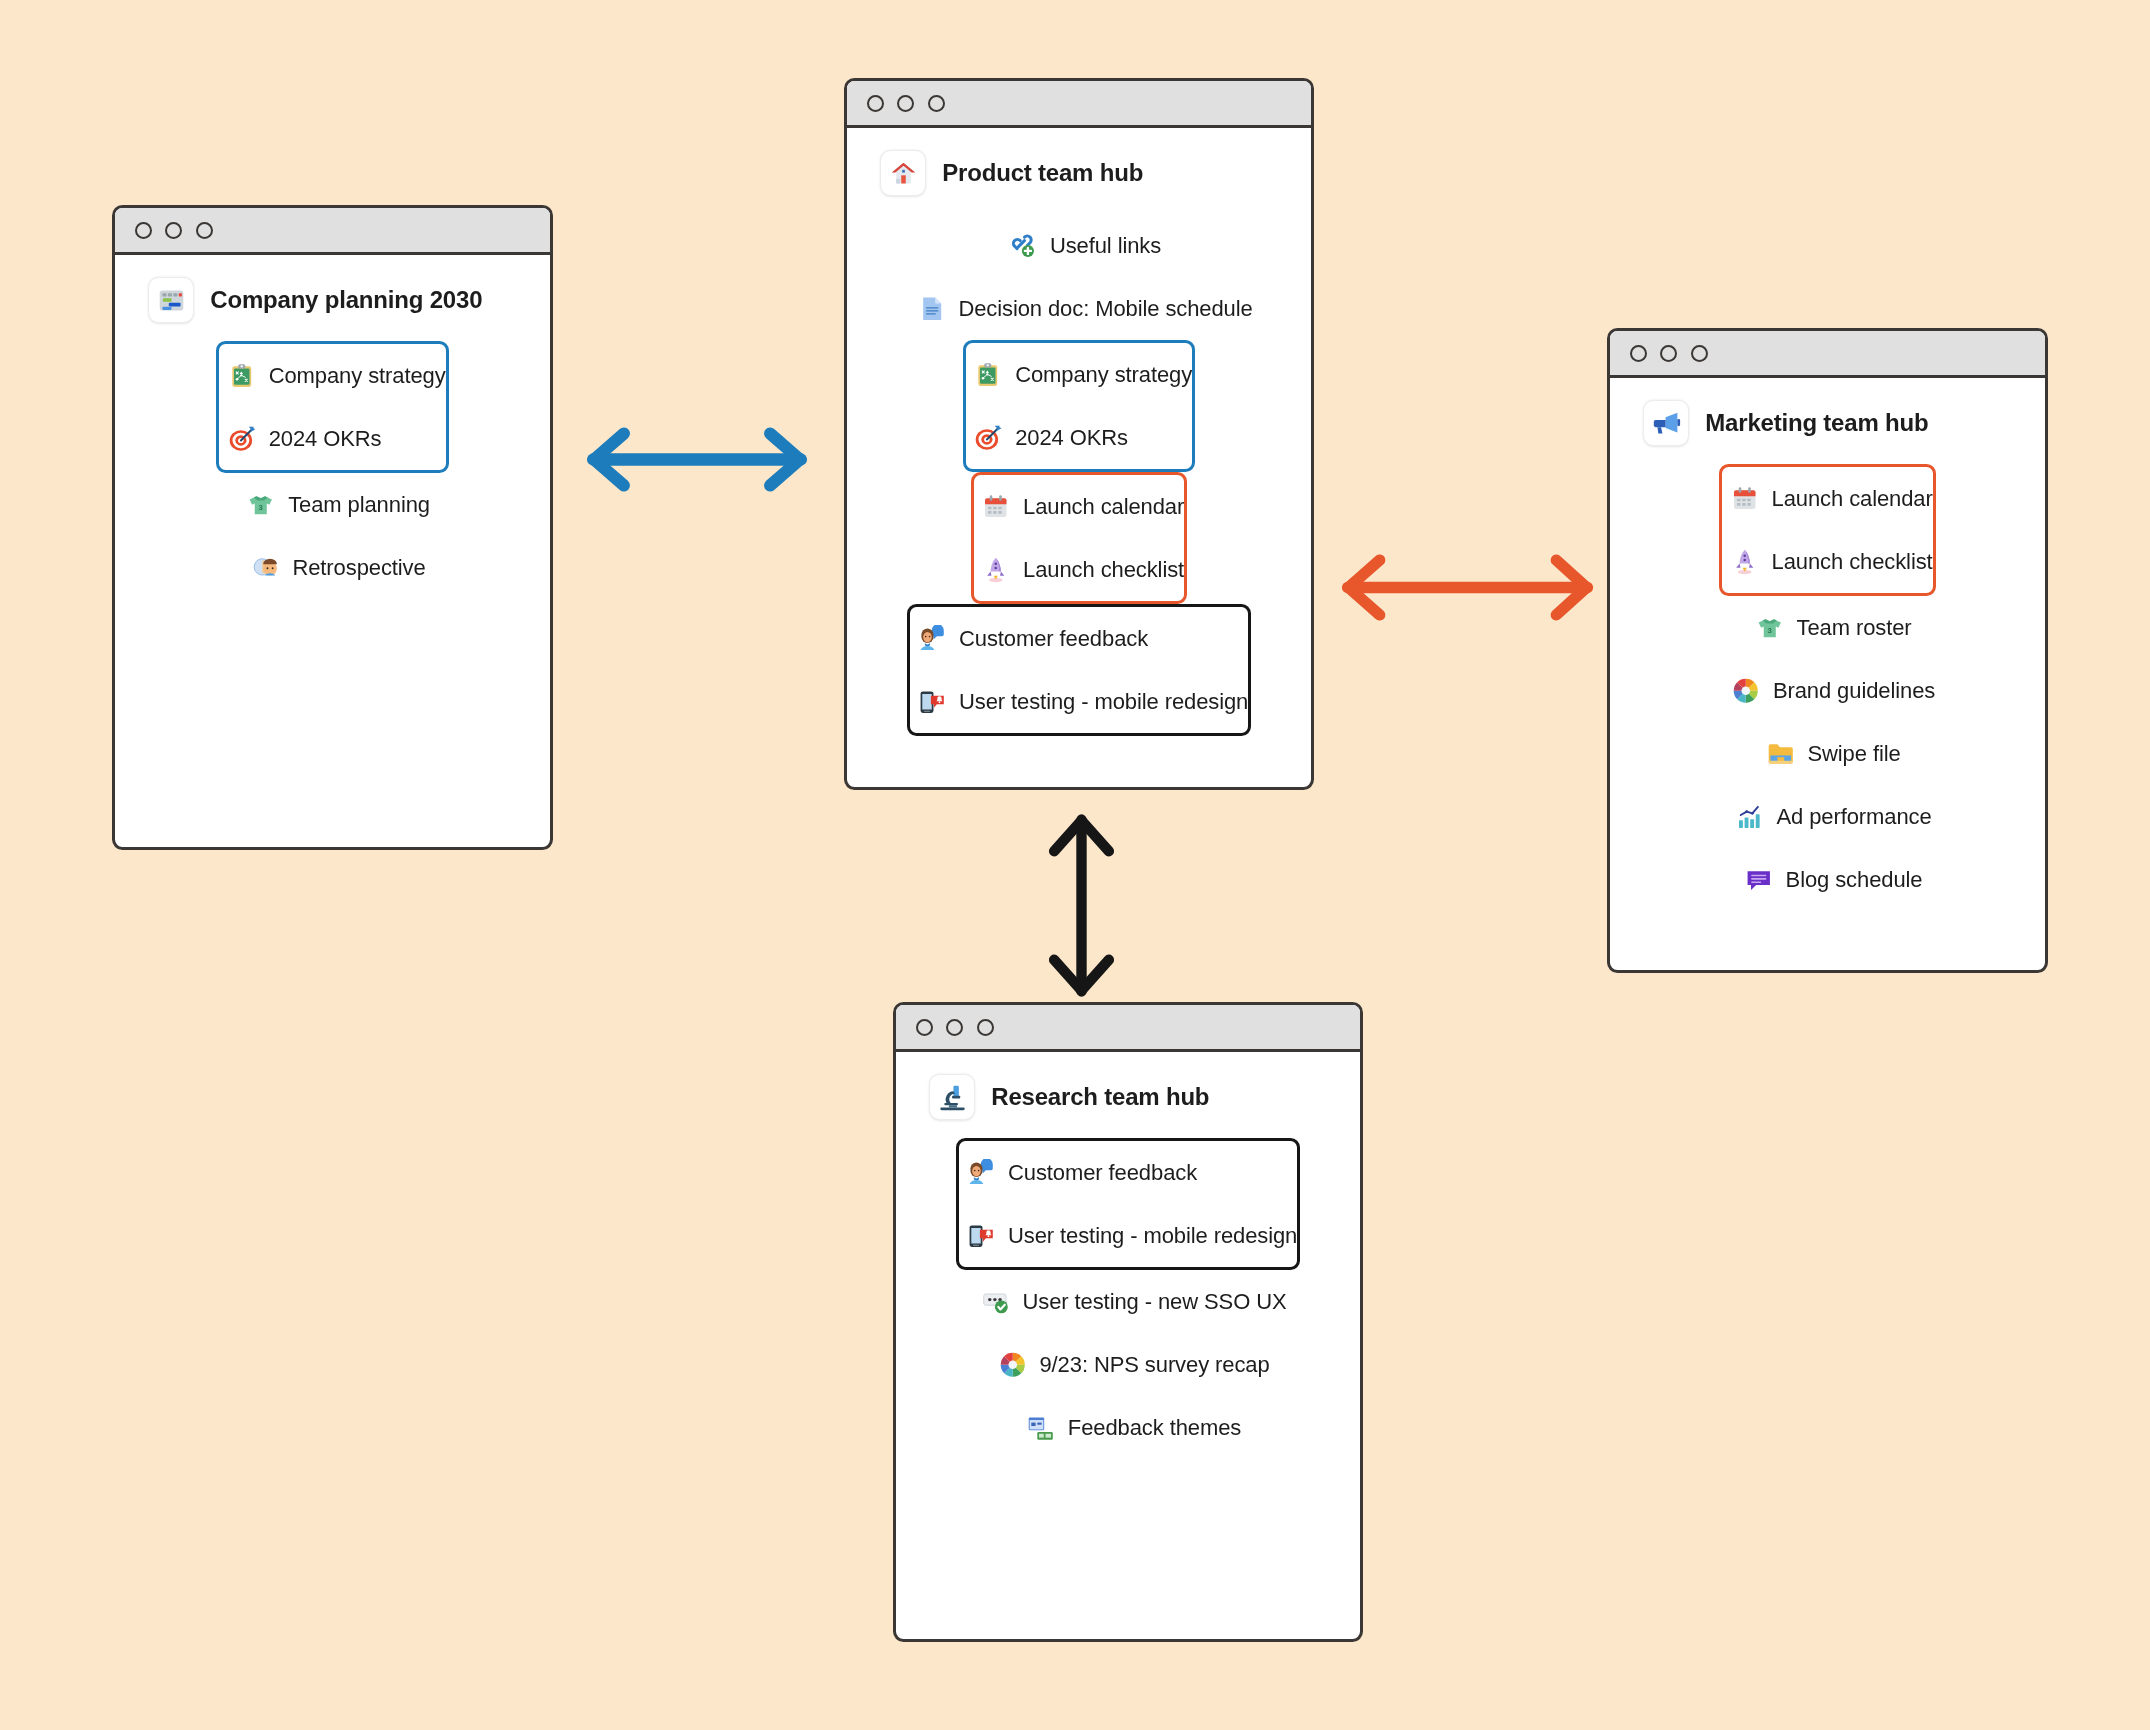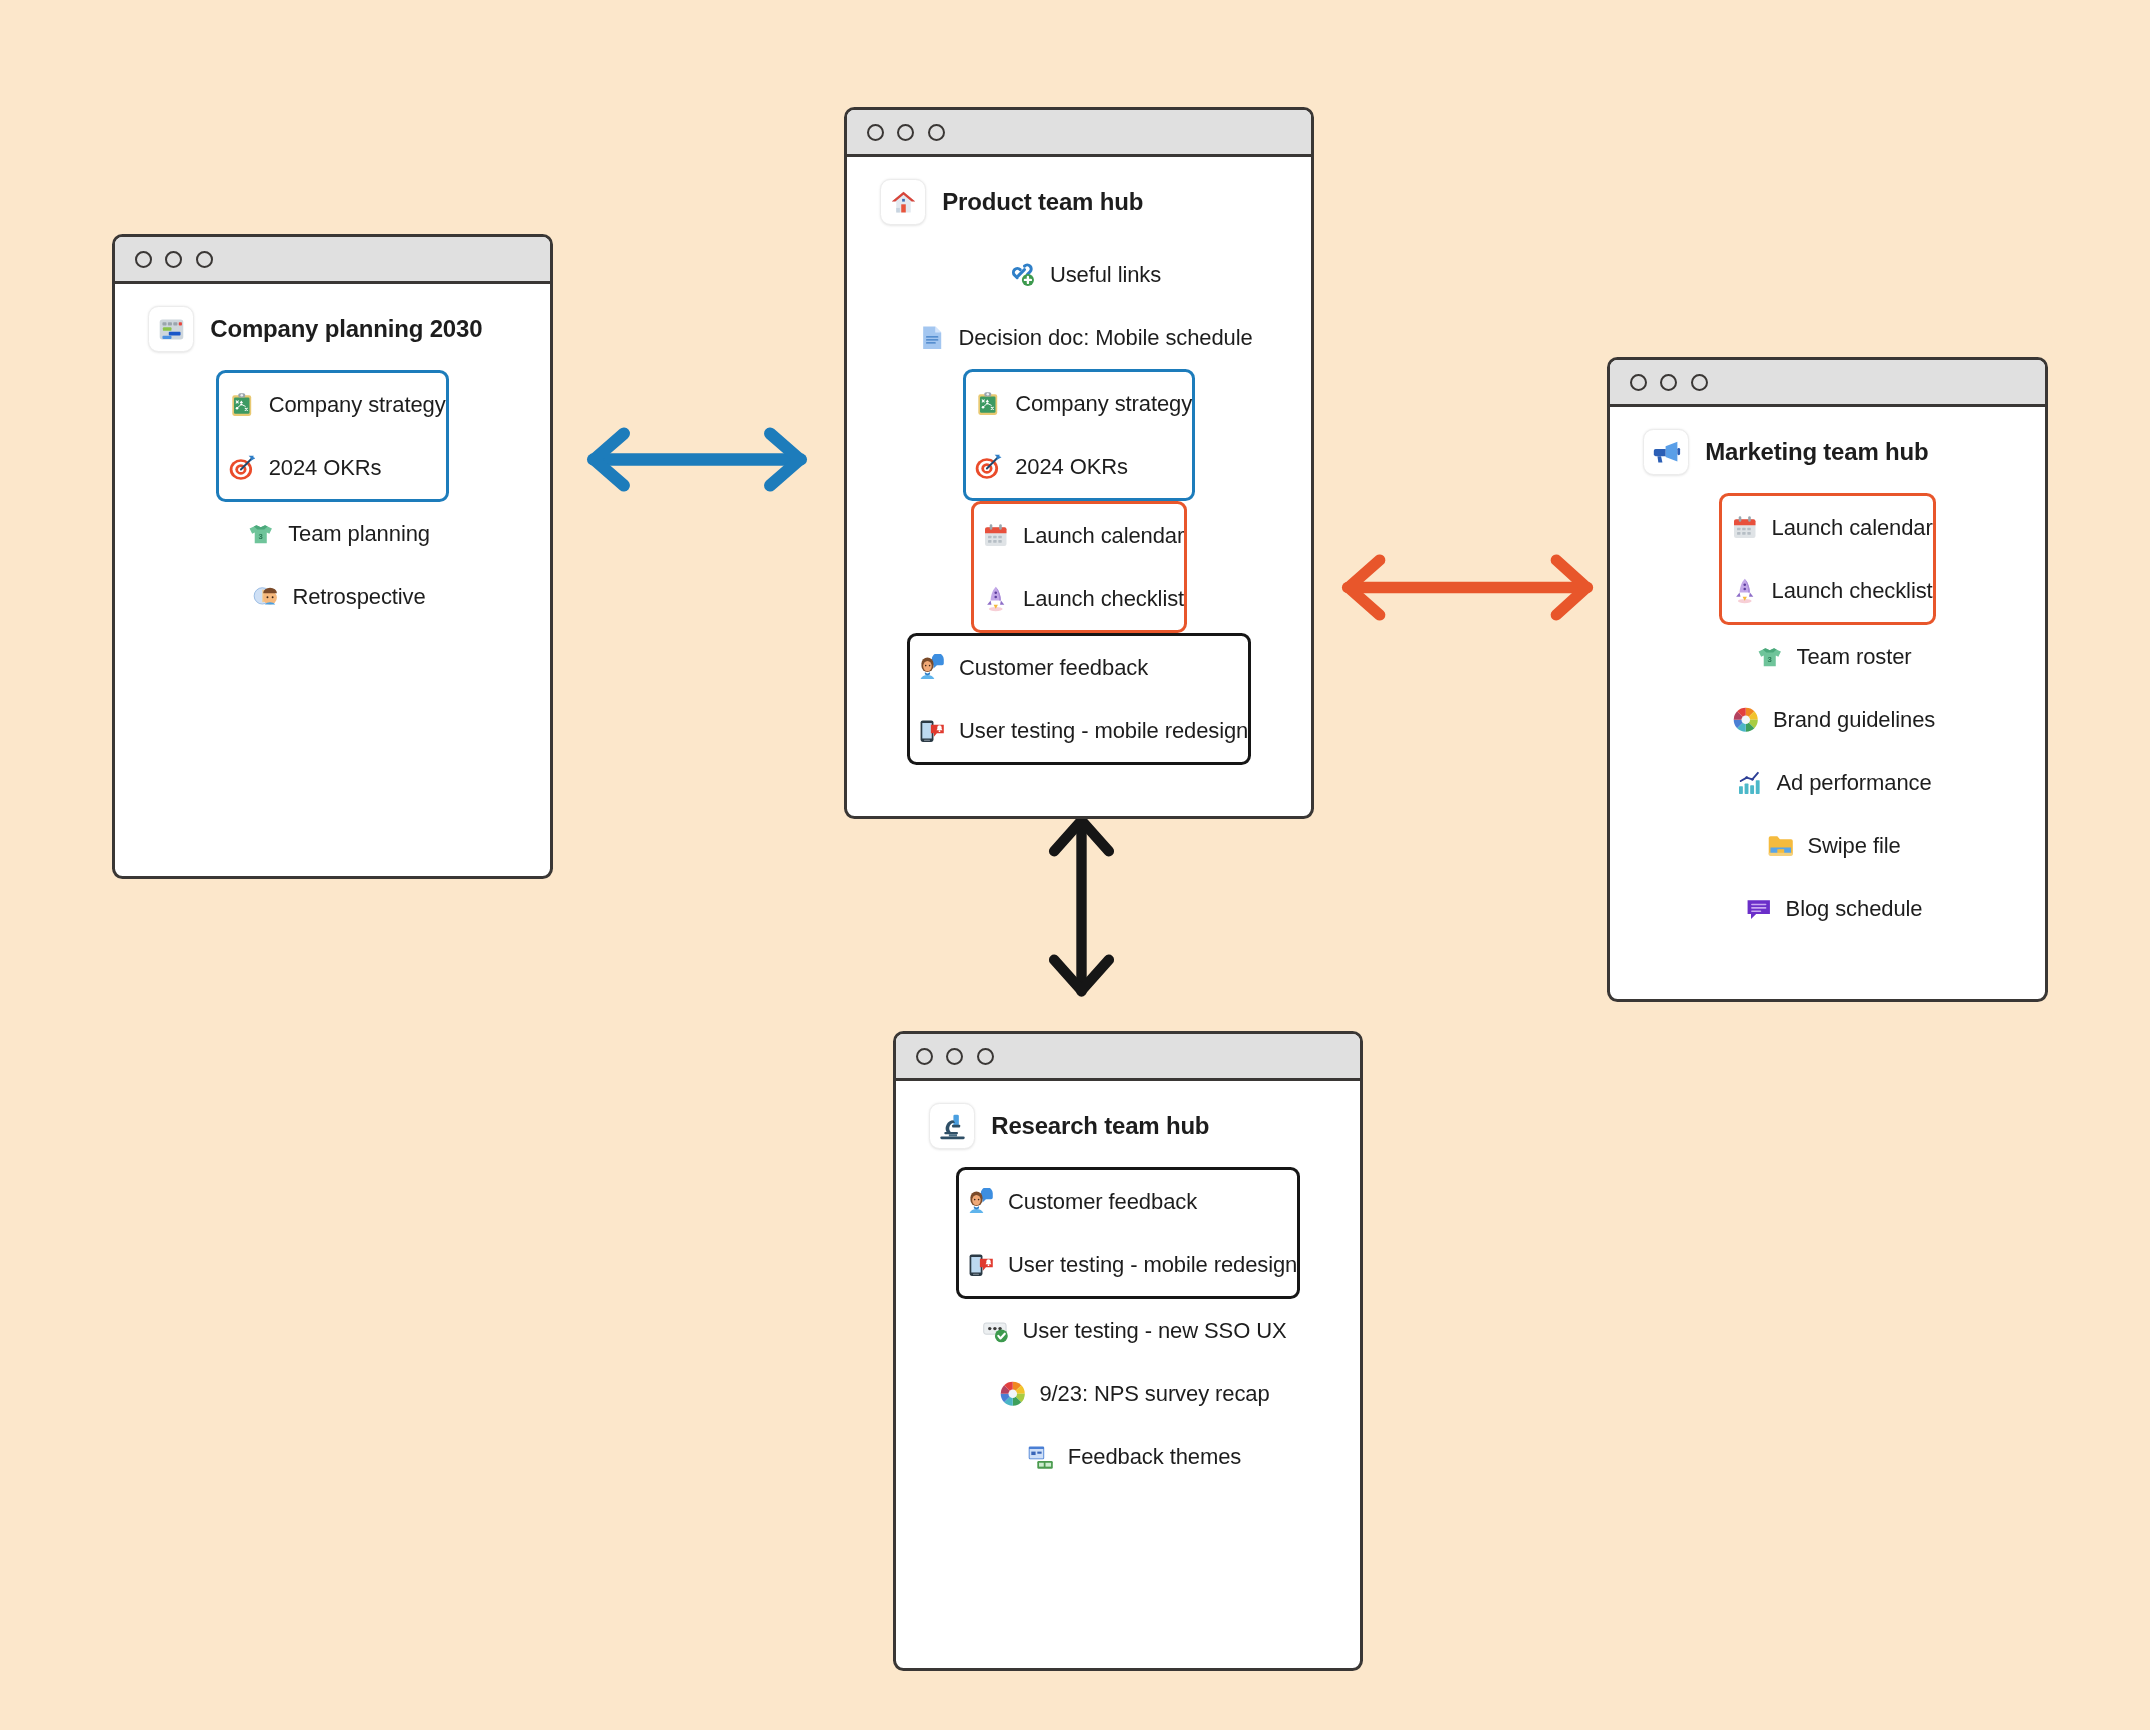--- a/index.html
+++ b/index.html
@@ -25,21 +25,20 @@
 
   
   .window {
     position: absolute;
     background: #ffffff;
     border: 3.3px solid #3a3735;
     border-radius: 10.4px;
     overflow: hidden;
     display: flex;
     flex-direction: column;
-    margin-top: 29px;
   }
   .titlebar {
     height: 47px;
     flex: 0 0 47px;
     background: #e0e0e0;
     border-bottom: 3.3px solid #3a3735;
     display: flex;
     align-items: center;
     padding-left: 20px;
     gap: 13.3px;
@@ -487,44 +486,44 @@
               </g>
               <circle cx="32" cy="32" r="10" fill="#f2f6fa"></circle>
             </svg>
           </span>
           <span class="lbl">Brand guidelines</span>
         </div>
 
         <div class="row">
           <span class="ico">
             <svg viewBox="0 0 64 64">
+              <path d="M4 14 a4 4 0 0 1 4 -4 h16 l6 7 h26 a4 4 0 0 1 4 4 v31 H4 Z" fill="#f5bb3e"></path>
+              <path d="M8 36 h48 v14 H8 z" fill="#59a5e8"></path>
+              <path d="M24 40 h16 v10 H24 z" fill="#f5bb3e"></path>
+              <path d="M4 48 h56 v4 a4 4 0 0 1 -4 4 H8 a4 4 0 0 1 -4 -4 z" fill="#f5d07a"></path>
+            </svg>
+          </span>
+          <span class="lbl">Swipe file</span>
+        </div>
+
+        <div class="row">
+          <span class="ico">
+            <svg viewBox="0 0 64 64">
               <g fill="#4cb8c9">
                 <rect x="7" y="40" width="9" height="18" rx="1.5"></rect>
                 <rect x="20" y="34" width="9" height="24" rx="1.5"></rect>
                 <rect x="33" y="38" width="9" height="20" rx="1.5"></rect>
                 <rect x="46" y="26" width="9" height="32" rx="1.5"></rect>
               </g>
               <polyline points="11,28 25,20 38,24 51,9" fill="none" stroke="#2d3f96" stroke-width="4.5" stroke-linecap="round" stroke-linejoin="round"></polyline>
               <circle cx="25" cy="20" r="3.2" fill="#2d3f96"></circle>
               <circle cx="38" cy="24" r="3.2" fill="#2d3f96"></circle>
             </svg>
           </span>
           <span class="lbl">Ad performance</span>
-        </div>
-
-        <div class="row">
-          <span class="ico">
-            <svg viewBox="0 0 64 64">
-              <path d="M4 14 a4 4 0 0 1 4 -4 h16 l6 7 h26 a4 4 0 0 1 4 4 v31 H4 Z" fill="#f5bb3e"></path>
-              <path d="M8 36 h48 v14 H8 z" fill="#59a5e8"></path>
-              <path d="M24 40 h16 v10 H24 z" fill="#f5bb3e"></path>
-              <path d="M4 48 h56 v4 a4 4 0 0 1 -4 4 H8 a4 4 0 0 1 -4 -4 z" fill="#f5d07a"></path>
-            </svg>
-          </span>
-          <span class="lbl">Swipe file</span>
         </div>
 
         <div class="row">
           <span class="ico">
             <svg viewBox="0 0 64 64">
               <path d="M6 12 h52 v32 H26 l-12 12 v-12 H6 Z" fill="#6b2fc9"></path>
               <g stroke="#c9a8f2" stroke-width="3.6" stroke-linecap="round">
                 <path d="M16 22 h32 M16 30 h32 M16 38 h20"></path>
               </g>
             </svg>

